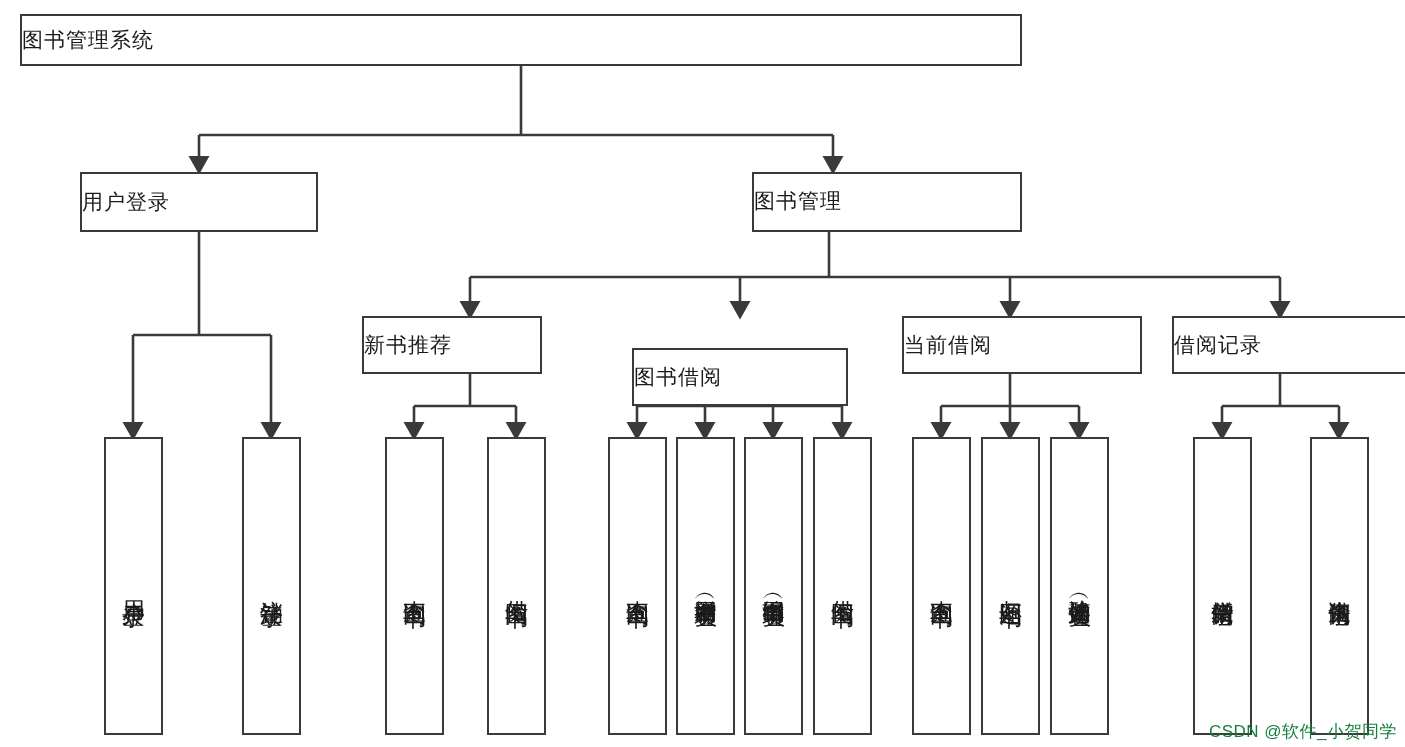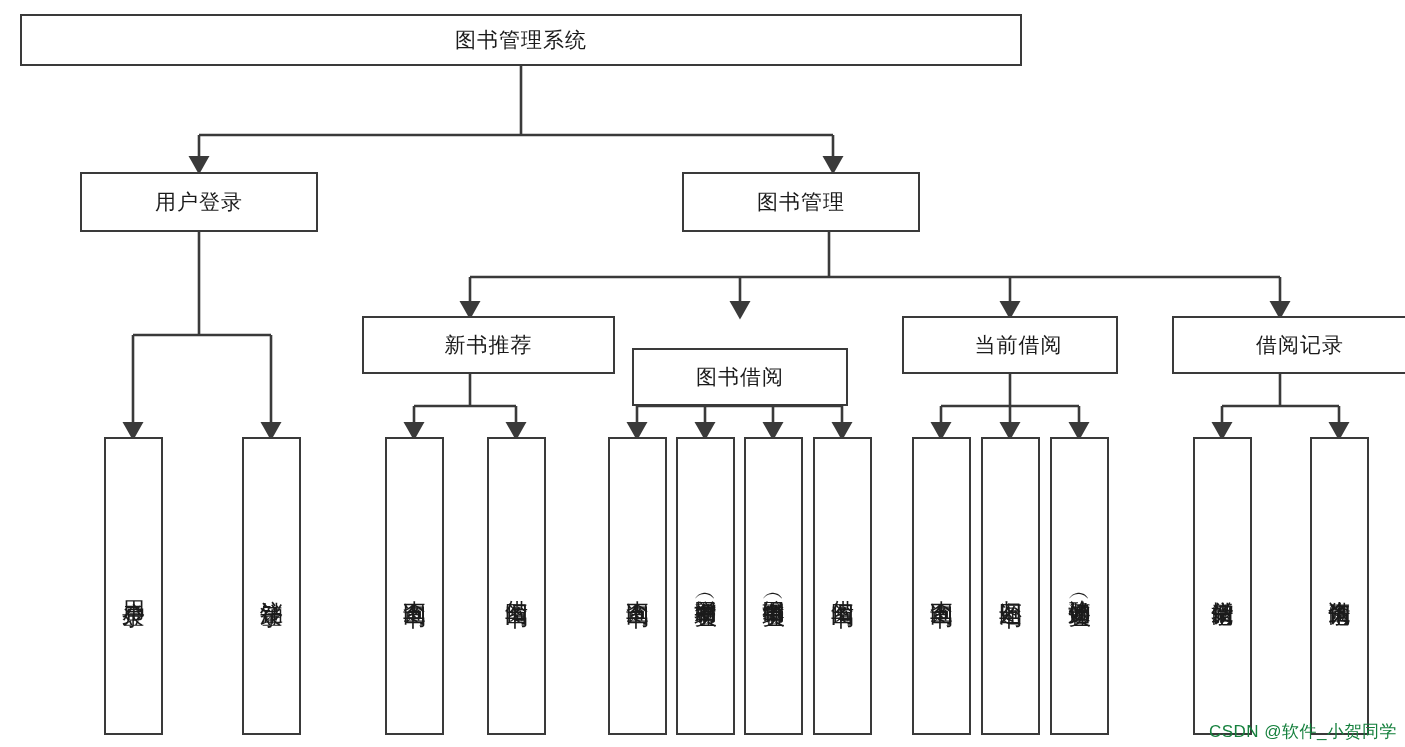--- a/index.html
+++ b/index.html
@@ -20,21 +20,21 @@
     width:1405px;height:747px;
     pointer-events:none;
   }
   .node{
     position:absolute;
     box-sizing:border-box;
     background:#ffffff;
     border:2.5px solid #3a3a3a;
     display:flex;
     align-items:center;
-    justify-content:center;
+    justify-content:flex-start;
     color:#1b1b1b;
   }
   .node-h .node-label{
     font-size:21px;
     line-height:1.2;
     letter-spacing:1px;
     white-space:nowrap;
   }
   .node-v{
     align-items:center;
@@ -117,33 +117,33 @@
   </svg>
 
   <div class="node node-h" style="left:20px;top:14px;width:1002px;height:52px;">
     <span class="node-label">图书管理系统</span>
   </div>
 
   <div class="node node-h" style="left:80px;top:172px;width:238px;height:60px;">
     <span class="node-label">用户登录</span>
   </div>
 
-  <div class="node node-h" style="left:682px;top:172px;width:238px;height:60px;">
+  <div class="node node-h" style="left:752px;top:172px;width:270px;height:60px;font-family:Liberation Serif, serif;">
     <span class="node-label">图书管理</span>
   </div>
 
-  <div class="node node-h" style="left:362px;top:316px;width:253px;height:58px;">
+  <div class="node node-h" style="left:362px;top:316px;width:180px;height:58px;">
     <span class="node-label">新书推荐</span>
   </div>
 
   <div class="node node-h" style="left:632px;top:316px;width:216px;height:58px;margin-top:32px;">
     <span class="node-label">图书借阅</span>
   </div>
 
-  <div class="node node-h" style="left:902px;top:316px;width:216px;height:58px;padding-left:17px;">
+  <div class="node node-h" style="left:902px;top:316px;width:240px;height:58px;">
     <span class="node-label">当前借阅</span>
   </div>
 
   <div class="node node-h" style="left:1172px;top:316px;width:256px;height:58px;">
     <span class="node-label">借阅记录</span>
   </div>
 
   <div class="node node-v" style="left:104px;top:437px;width:59px;height:298px;">
     <span class="node-label">用户登录</span>
   </div>

